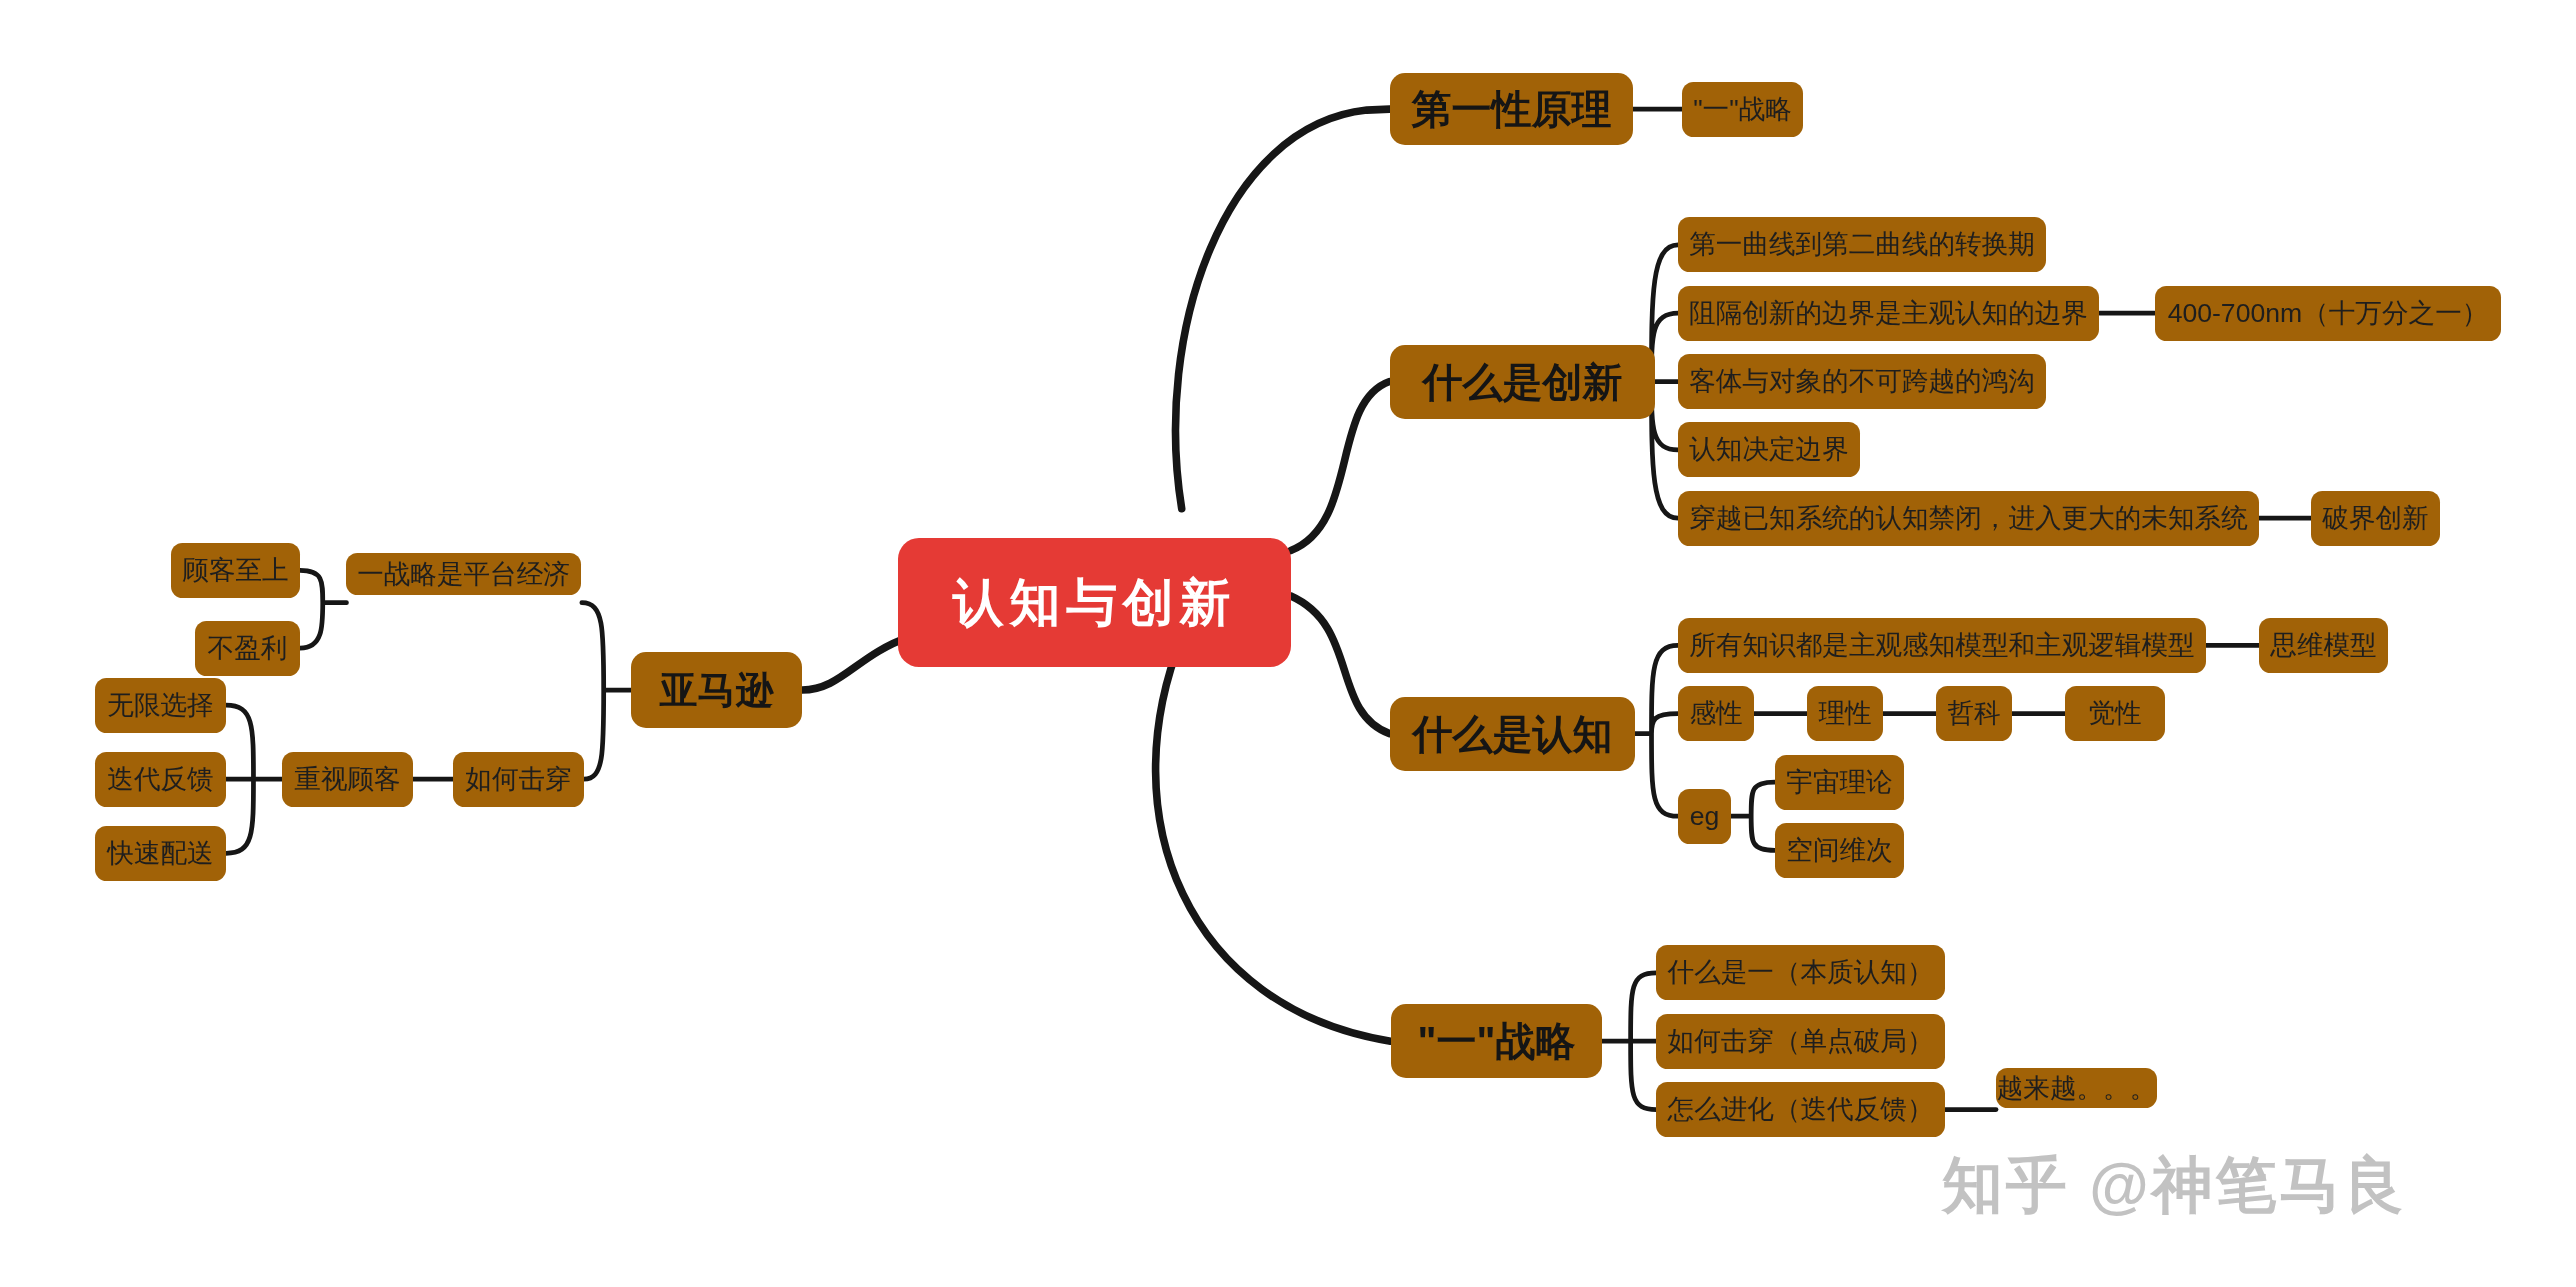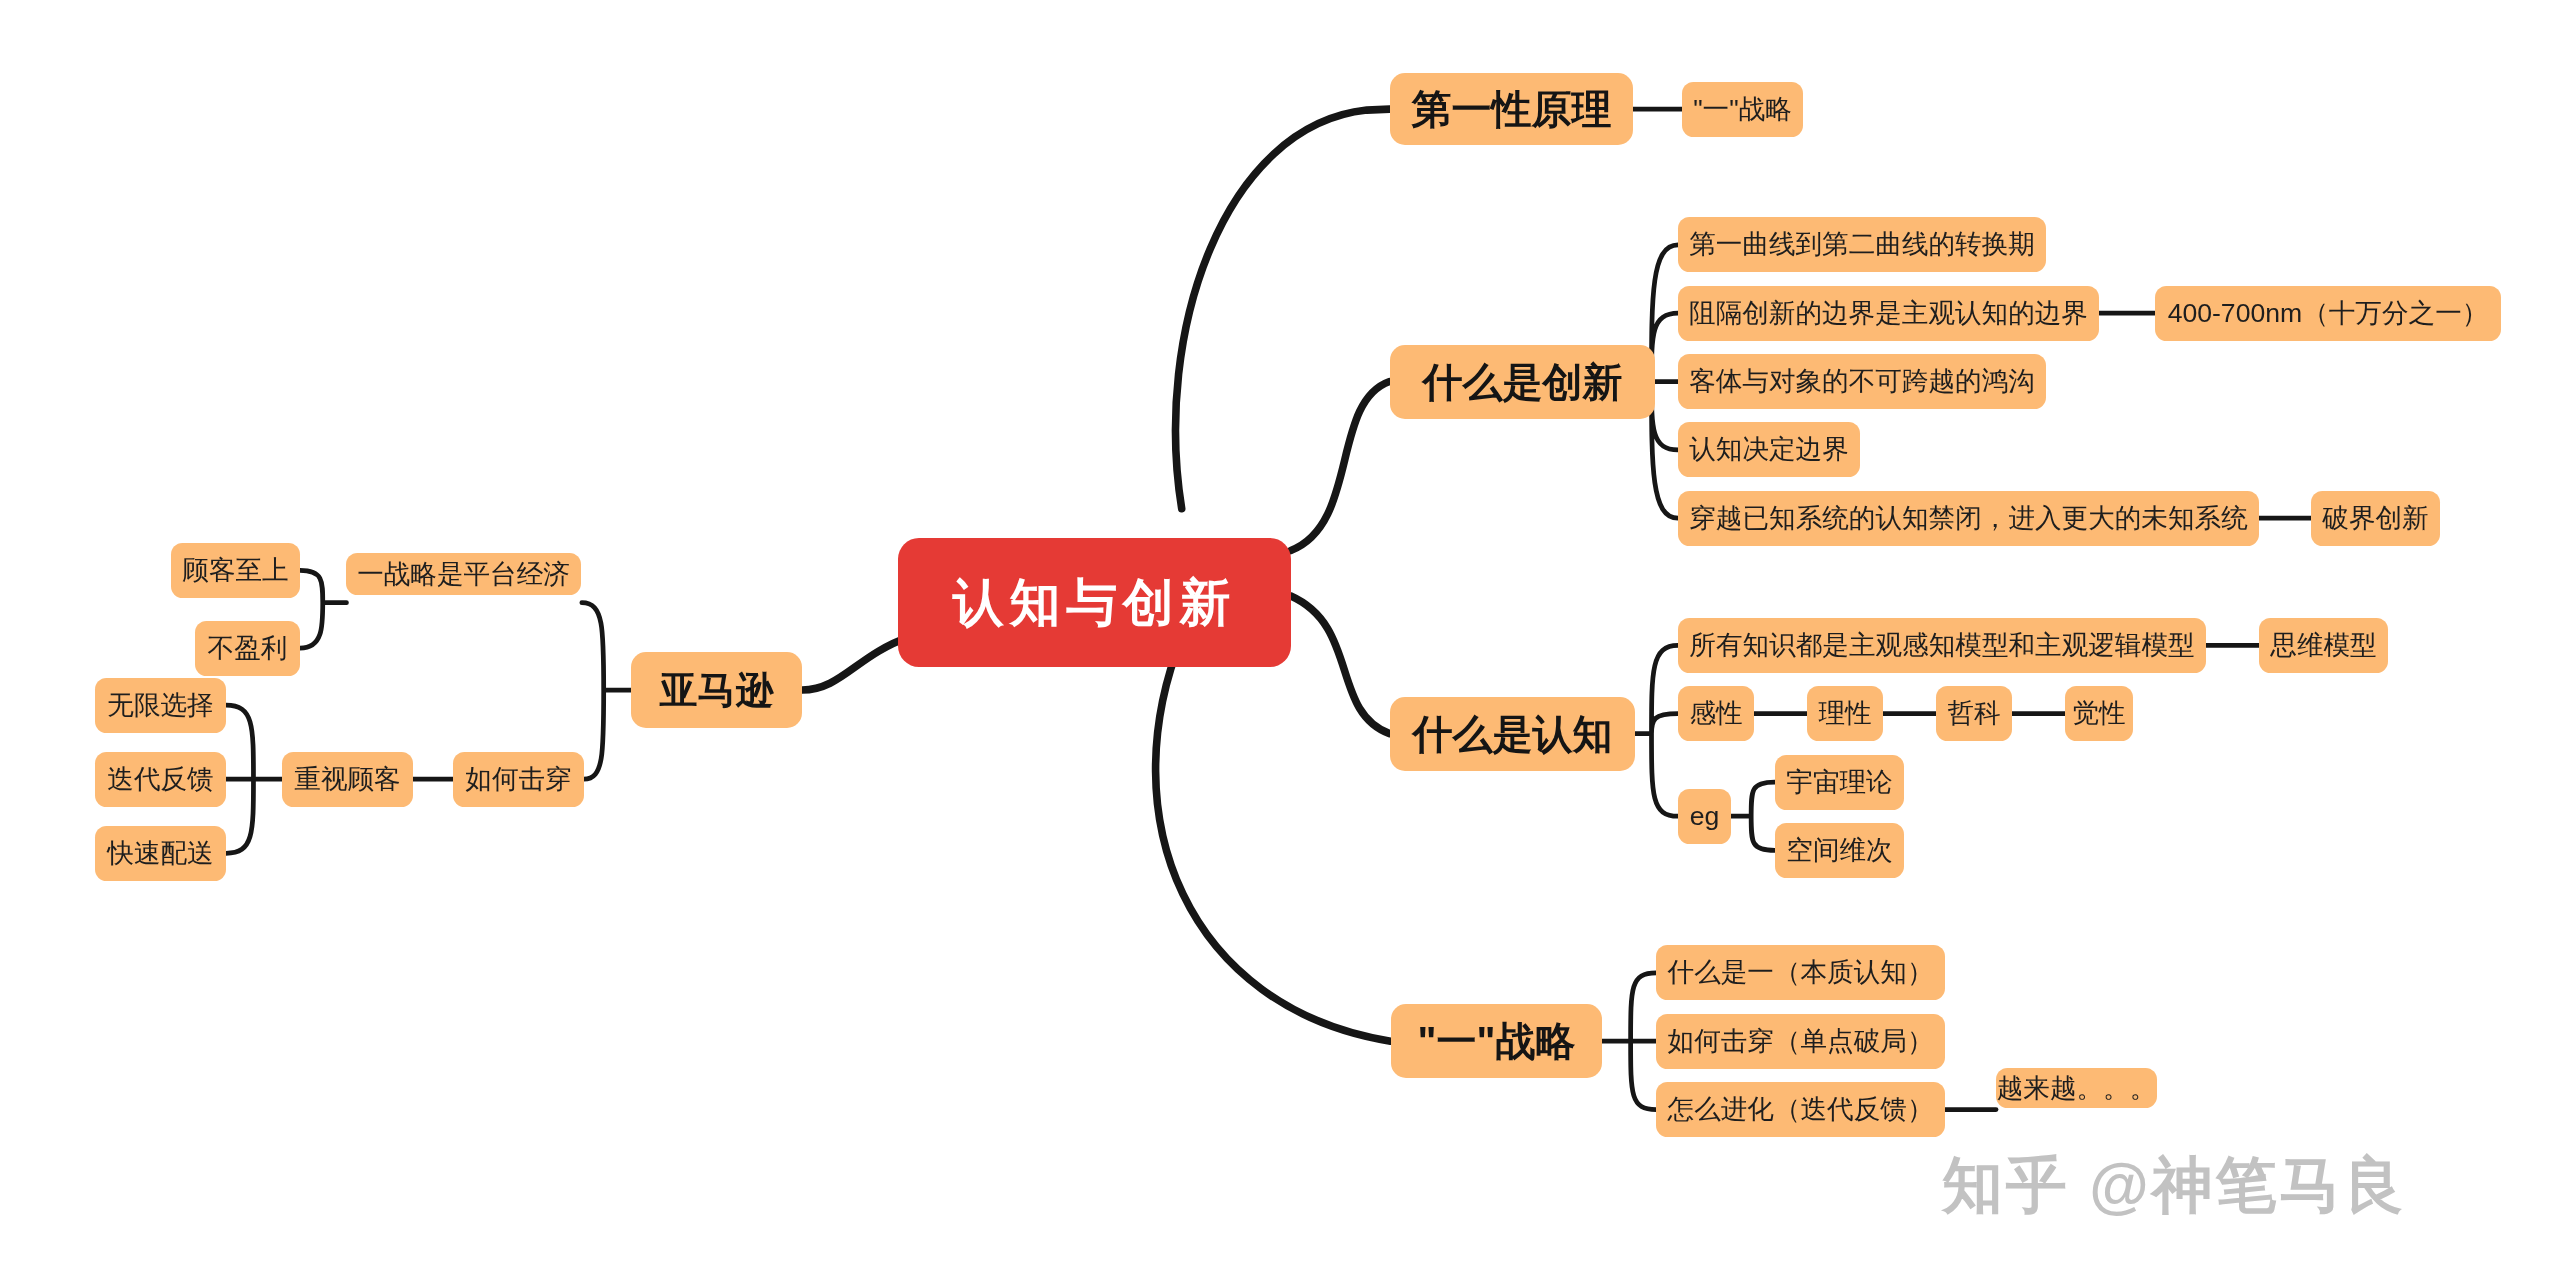--- a/index.html
+++ b/index.html
@@ -11,21 +11,21 @@
     overflow:hidden;
   }
   .edges{position:absolute;left:0;top:0;width:2576px;height:1287px;}
   .edges path{fill:none;stroke:#161616;stroke-linecap:round;stroke-linejoin:round;}
   .edges path.main{stroke-width:8;}
   .edges path.sub{stroke-width:5;}
   .n{
     position:absolute;
     box-sizing:border-box;
     display:flex;align-items:center;justify-content:center;
-    background:#fdba74;
+    background:#a16207;
     border-radius:11.4px;
     color:#1e1e1e;
     font-size:26.6px;
     white-space:nowrap;
     line-height:1;
   }
   .t{ 
     font-size:40px;
     font-weight:700;
     border-radius:15px;
@@ -97,21 +97,21 @@
   <div class="n" style="left:1678px;top:422px;width:182px;height:55px">认知决定边界</div>
   <div class="n" style="left:1678px;top:491px;width:581px;height:55px">穿越已知系统的认知禁闭，进入更大的未知系统</div>
   <div class="n" style="left:2311px;top:491px;width:129px;height:55px">破界创新</div>
 
   <div class="n t" style="left:1390px;top:697px;width:245px;height:74px">什么是认知</div>
   <div class="n" style="left:1678px;top:618px;width:528px;height:55px">所有知识都是主观感知模型和主观逻辑模型</div>
   <div class="n" style="left:2259px;top:618px;width:129px;height:55px">思维模型</div>
   <div class="n" style="left:1678px;top:686px;width:76px;height:55px">感性</div>
   <div class="n" style="left:1807px;top:686px;width:76px;height:55px">理性</div>
   <div class="n" style="left:1936px;top:686px;width:76px;height:55px">哲科</div>
-  <div class="n" style="left:2065px;top:686px;width:68px;height:55px">觉性</div>
+  <div class="n" style="left:2065px;top:686px;width:100px;height:55px">觉性</div>
   <div class="n" style="left:1678px;top:789px;width:53px;height:55px">eg</div>
   <div class="n" style="left:1775px;top:755px;width:129px;height:55px">宇宙理论</div>
   <div class="n" style="left:1775px;top:823px;width:129px;height:55px">空间维次</div>
 
   <div class="n t" style="left:1391px;top:1004px;width:211px;height:74px">"一"战略</div>
   <div class="n" style="left:1656px;top:945px;width:289px;height:55px">什么是一（本质认知）</div>
   <div class="n" style="left:1656px;top:1014px;width:289px;height:55px">如何击穿（单点破局）</div>
   <div class="n" style="left:1656px;top:1082px;width:289px;height:55px">怎么进化（迭代反馈）</div>
   <div class="n" style="left:1996px;top:1068px;width:161px;height:40px">越来越。。。</div>
 

